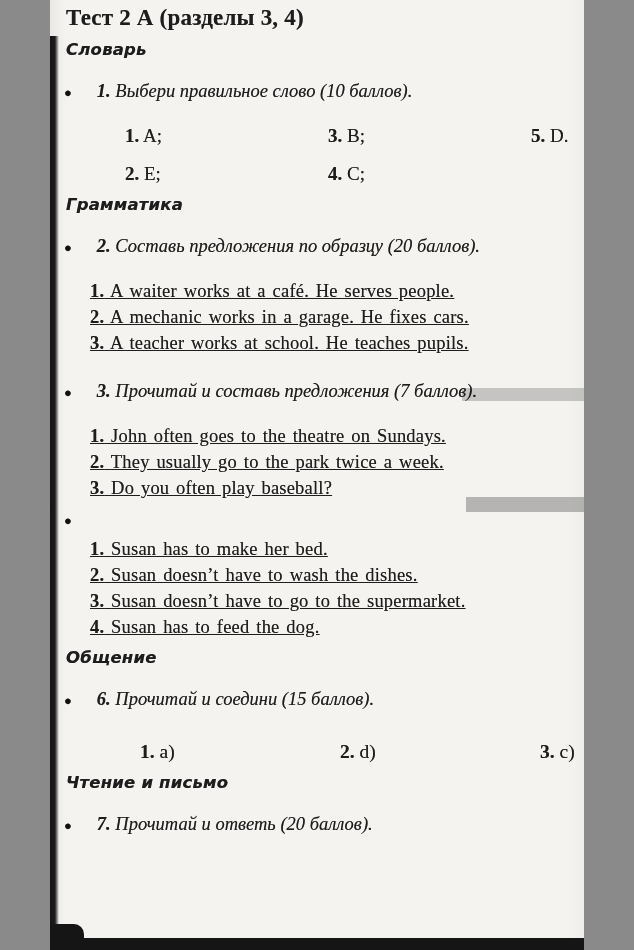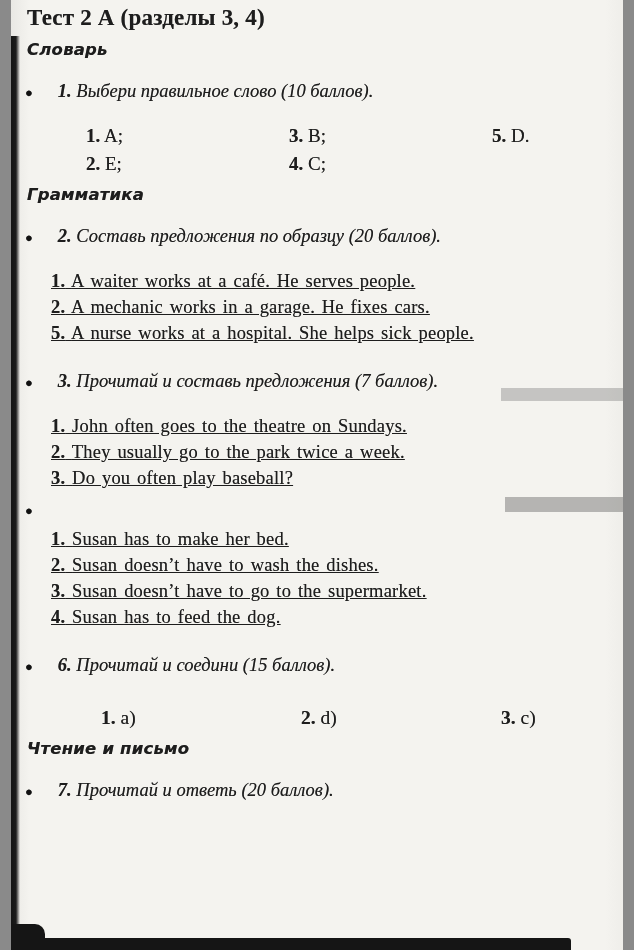--- a/index.html
+++ b/index.html
@@ -1,18 +1,18 @@
 <!DOCTYPE html>
 <html><head>
 <meta charset="utf-8">
 <style>
   html, body { margin: 0; padding: 0; background: #8a8a8a; }
   .page {
     position: relative;
-    width: 612px;
+    width: 534px;
     height: 950px;
     margin: 0 auto;
     background: linear-gradient(90deg, #e9e8e4 0%, #f4f3ef 3%, #f4f3ef 97%, #efeeea 100%);
     overflow: hidden;
     font-family: "Liberation Serif", serif;
     color: #1d1d1d;
     text-shadow: 0 0 0.3px rgba(20,20,20,0.55);
   }
 
   
@@ -59,21 +59,21 @@
   .ans {
     margin: 0; font-size: 18.5px; line-height: 26px;
     text-indent: 26px; text-align: justify;
     letter-spacing: 0.2px; word-spacing: 2px;
   }
   .ans .n { font-weight: bold; }
   .ink-heavy { text-shadow: 0.45px 0 currentColor; }
 
   .answers-grid {
     display: grid; grid-template-columns: 203px 203px auto;
-    row-gap: 2px; margin: 2px 0 6px 61px;
+    row-gap: 12px; margin: 2px 0 6px 61px;
     font-size: 19px; line-height: 26px;
   }
   .answers-grid .n { font-weight: bold; }
   .answers-grid.match-grid { margin: 10px 0 6px 76px; grid-template-columns: 200px 200px auto; font-size: 19.5px; }
   .grid-item { white-space: nowrap; }
 </style>
 </head>
 <body>
 
 <div class="page">
@@ -105,21 +105,21 @@
     <h2 class="section-heading">Грамматика</h2>
 
     <div class="task">
       <span class="bullet">●</span>
       <p class="task-label"><b class="n">2.</b> <span>Составь предложения по образцу (20 баллов).</span></p>
     </div>
 
     <div class="answers">
       <p class="ans"><b class="n">1.</b> <span>A waiter works at a café. He serves people.</span></p>
       <p class="ans"><b class="n">2.</b> <span>A mechanic works in a garage. He fixes cars.</span></p>
-      <p class="ans"><b class="n">5.</b> <span>A nurse works at a hospital. She helps sick people.</span></p>
+      <p class="ans"><b class="n">3.</b> <span>A teacher works at school. He teaches pupils.</span></p>
     </div>
 
     <div class="task">
       <span class="bullet">●</span>
       <p class="task-label"><b class="n">3.</b> <span>Прочитай и составь предложения (7 баллов).</span></p>
     </div>
 
     <div class="answers">
       <p class="ans"><b class="n">1.</b> <span>John often goes to the theatre on Sundays.</span></p>
       <p class="ans"><b class="n">2.</b> <span>They usually go to the park twice a week.</span></p>
@@ -130,20 +130,21 @@
       <span class="bullet">●</span>
     </div>
 
     <div class="answers">
       <p class="ans"><b class="n">1.</b> <span>Susan has to make her bed.</span></p>
       <p class="ans"><b class="n">2.</b> <span>Susan doesn’t have to wash the dishes.</span></p>
       <p class="ans"><b class="n">3.</b> <span>Susan doesn’t have to go to the supermarket.</span></p>
       <p class="ans"><b class="n">4.</b> <span>Susan has to feed the dog.</span></p>
     </div>
 
+    <h2 class="section-heading">Общение</h2>
 
     <div class="task">
       <span class="bullet">●</span>
       <p class="task-label"><b class="n">6.</b> <span>Прочитай и соедини (15 баллов).</span></p>
     </div>
 
     <div class="answers-grid match-grid">
       <span class="grid-item"><b class="n">1.</b> <span>a)</span></span>
       <span class="grid-item"><b class="n">2.</b> <span>d)</span></span>
       <span class="grid-item"><b class="n">3.</b> <span>c)</span></span>

